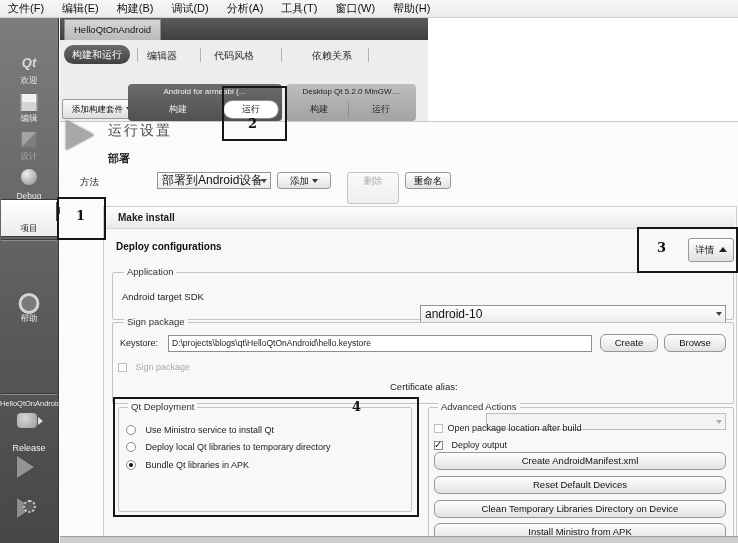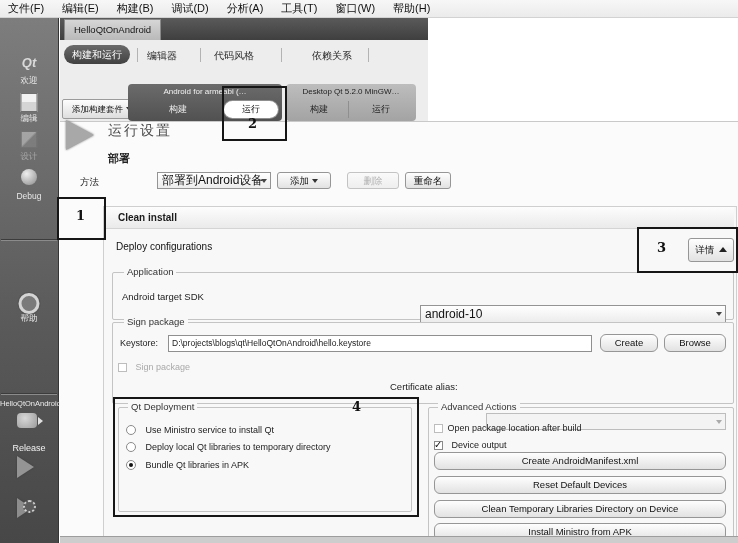--- a/index.html
+++ b/index.html
@@ -74,21 +74,21 @@
   .btn.disabled{color:#b2b2b2;border-color:#c3c3c3;background:linear-gradient(#fafafa,#eee);}
   .combo{background:linear-gradient(#ffffff,#ececec);border:1px solid #949494;border-radius:0;
          font-size:12px;color:#111;box-sizing:border-box;padding:0 14px 0 4px;position:relative;overflow:hidden;white-space:nowrap;}
   .combo.disabled{background:#f3f3f3;border-color:#bdbdbd;color:#999;}
   .combo .arr{position:absolute;right:3px;top:50%;margin-top:-2px;width:0;height:0;
               border-top:4px solid #444;border-left:3.5px solid transparent;border-right:3.5px solid transparent;}
   .combo.disabled .arr{border-top-color:#aaa;}
   .details-widget{left:103px;top:206px;width:632px;height:329px;border:1px solid #cfcfcf;background:#f8f8f8;}
   .makebar{left:104px;top:207px;width:630px;height:22px;background:linear-gradient(#fdfdfd,#eaeaea);
            border-bottom:1px solid #d4d4d4;font-size:10px;font-weight:bold;line-height:22px;padding-left:14px;box-sizing:border-box;}
-  .bold-label{font-size:10px;font-weight:normal;color:#111;}
+  .bold-label{font-size:10px;font-weight:bold;color:#111;}
   .group{border:1px solid #c4c4c4;border-radius:2px;}
   .group-label{position:absolute;font-size:9.5px;color:#333;background:#f8f8f8;padding:0 3px;}
   .tfield{background:#fff;border:1px solid #8f8f8f;font-size:8.5px;color:#222;box-sizing:border-box;
           padding:0 3px;line-height:15px;white-space:nowrap;overflow:hidden;}
   .cb{width:9px;height:9px;background:#fff;border:1px solid #8a8a8a;display:inline-block;position:relative;box-sizing:border-box;}
   .cb.checked:after{content:"✓";position:absolute;left:-1px;top:-3px;font-size:10px;color:#111;}
   .cb.dim{border-color:#bdbdbd;}
   .radio{width:10px;height:10px;border-radius:50%;background:#fff;border:1px solid #8a8a8a;
          display:inline-block;position:relative;box-sizing:border-box;}
   .radio.sel:after{content:"";position:absolute;left:2px;top:2px;width:4px;height:4px;border-radius:50%;background:#111;}
@@ -128,20 +128,24 @@
     <span class="mlabel">编辑</span>
   </div>
   <div class="mode" style="top:110px;">
     <span class="micon icon-pencil"></span>
     <span class="mlabel" style="color:#a9a9a9;">设计</span>
   </div>
   <div class="mode" style="top:148px;">
     <span class="micon icon-sphere"></span>
     <span class="mlabel">Debug</span>
   </div>
+  <div class="mode selected" style="top:181px;">
+    <span class="micon icon-tool"></span>
+    <span class="mlabel">项目</span>
+  </div>
   <div class="side-sep" style="top:221px;"></div>
   <div class="mode" style="top:272px;">
     <span class="micon icon-ring"></span>
     <span class="mlabel">帮助</span>
   </div>
 
   <div class="side-sep" style="top:375px;"></div>
   <div class="proj-name" style="top:381px;">HelloQtOnAndroid</div>
   <div class="abs" style="left:17px;top:395px;">
     <div class="icon-target"></div>
@@ -192,25 +196,25 @@
 <div class="abs sect-label" style="left:108px;top:151px;">部署</div>
 
 <div class="abs form-label" style="left:80px;top:176px;">方法</div>
 <div class="abs combo" style="left:157px;top:172px;width:114px;height:17px;line-height:15px;">
   <span>部署到Android设备</span>
   <span class="arr"></span>
 </div>
 <div class="abs btn" style="left:277px;top:172px;width:54px;height:17px;line-height:15px;">
   <span>添加</span><span class="dn-tri"></span>
 </div>
-<div class="abs btn disabled" style="left:347px;top:172px;width:52px;height:17px;line-height:15px;">删除</div>
+<div class="abs btn disabled" style="left:347px;top:172px;width:52px;height:32px;line-height:15px;">删除</div>
 <div class="abs btn" style="left:405px;top:172px;width:46px;height:17px;line-height:15px;">重命名</div>
 
 <div class="abs details-widget"></div>
-<div class="abs makebar">Clean install</div>
+<div class="abs makebar">Make install</div>
 
 <div class="abs bold-label" style="left:116px;top:241px;">Deploy configurations</div>
 <div class="abs btn details-btn">
   <span>详情</span>
   <span class="up-tri"></span>
 </div>
 
 <div class="abs group" style="left:112px;top:272px;width:620px;height:46px;"></div>
 <div class="group-label" style="left:124px;top:266px;">Application</div>
 <div class="abs form-label" style="left:122px;top:291px;">Android target SDK</div>
@@ -251,21 +255,21 @@
 </div>
 
 <div class="abs group" style="left:428px;top:407px;width:304px;height:131px;"></div>
 <div class="group-label" style="left:438px;top:401px;">Advanced Actions</div>
 <div class="abs" style="left:434px;top:419px;">
   <span class="cb dim"></span>
   <span class="opt-label" style="vertical-align:2px;">Open package location after build</span>
 </div>
 <div class="abs" style="left:434px;top:436px;">
   <span class="cb checked"></span>
-  <span class="opt-label" style="vertical-align:2px;margin-left:4px;">Device output</span>
+  <span class="opt-label" style="vertical-align:2px;margin-left:4px;">Deploy output</span>
 </div>
 <div class="btn adv-btn" style="top:452px;">Create AndroidManifest.xml</div>
 <div class="btn adv-btn" style="top:476px;">Reset Default Devices</div>
 <div class="btn adv-btn" style="top:500px;">Clean Temporary Libraries Directory on Device</div>
 <div class="btn adv-btn" style="top:523px;">Install Ministro from APK</div>
 
 <div class="abs bottom-band"></div>
 
 <div class="ann-box" style="left:57px;top:197px;width:45px;height:39px;"></div>
 <div class="ann-num" style="left:76px;top:208px;">1</div>

